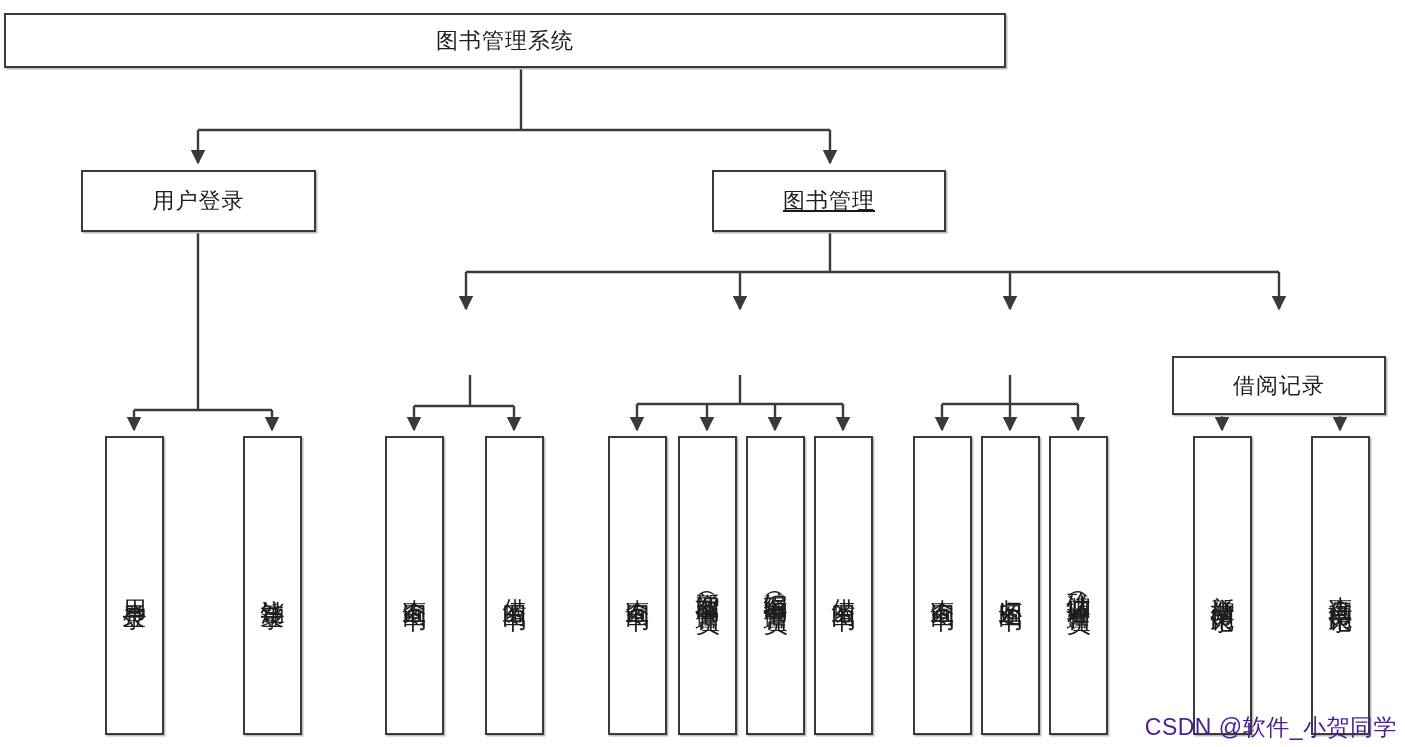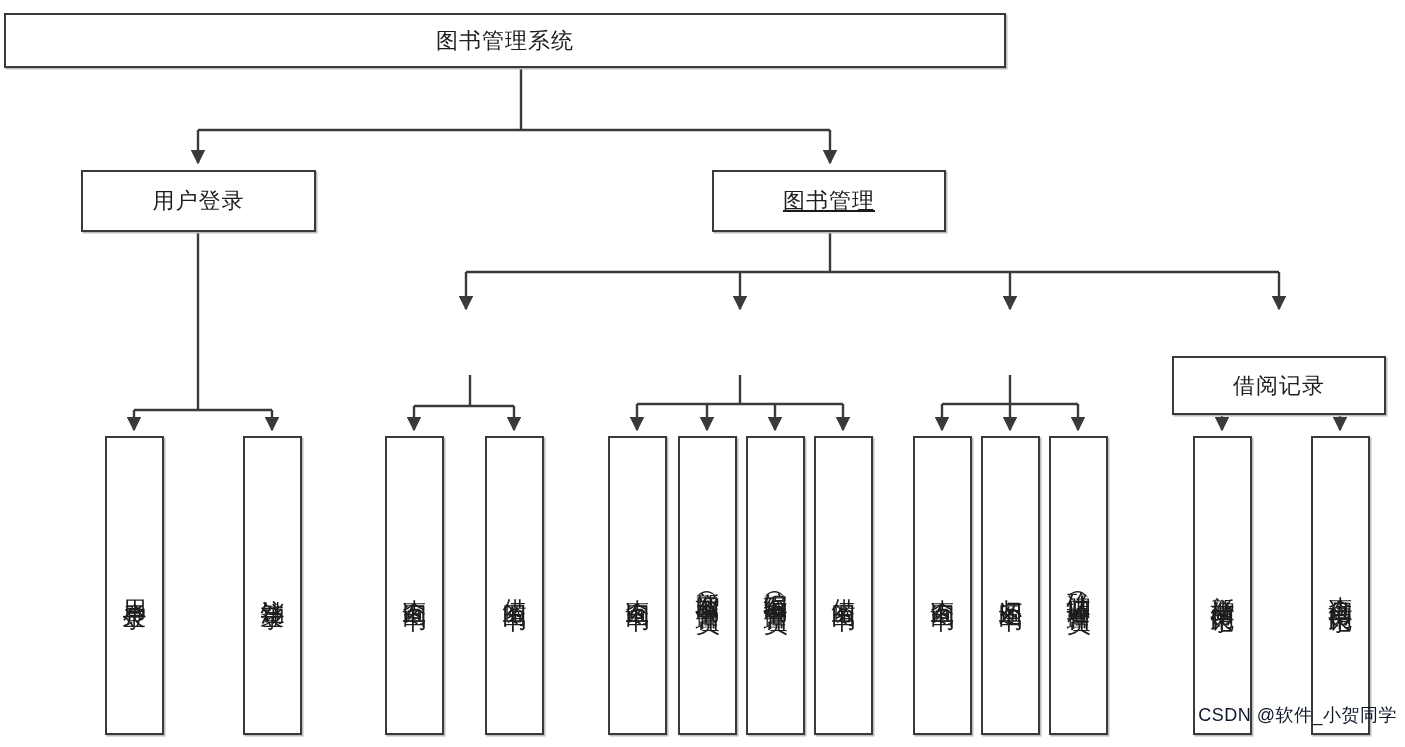--- a/index.html
+++ b/index.html
@@ -48,23 +48,23 @@
     font-size:24px;
     line-height:1.08;
     letter-spacing:3px;
     color:#1d1d1d;
     white-space:nowrap;
     max-height:285px;
   }
 
   .watermark{
     position:absolute;
-    right:8px;bottom:20px;
-    font-size:18px;
-    color:#0f172a;
+    right:8px;bottom:4px;
+    font-size:23px;
+    color:#4c1d95;
     letter-spacing:0.5px;
     white-space:nowrap;
     pointer-events:none;
   }
 </style>
 </head>
 <body>
 
 <div id="canvas">
 

